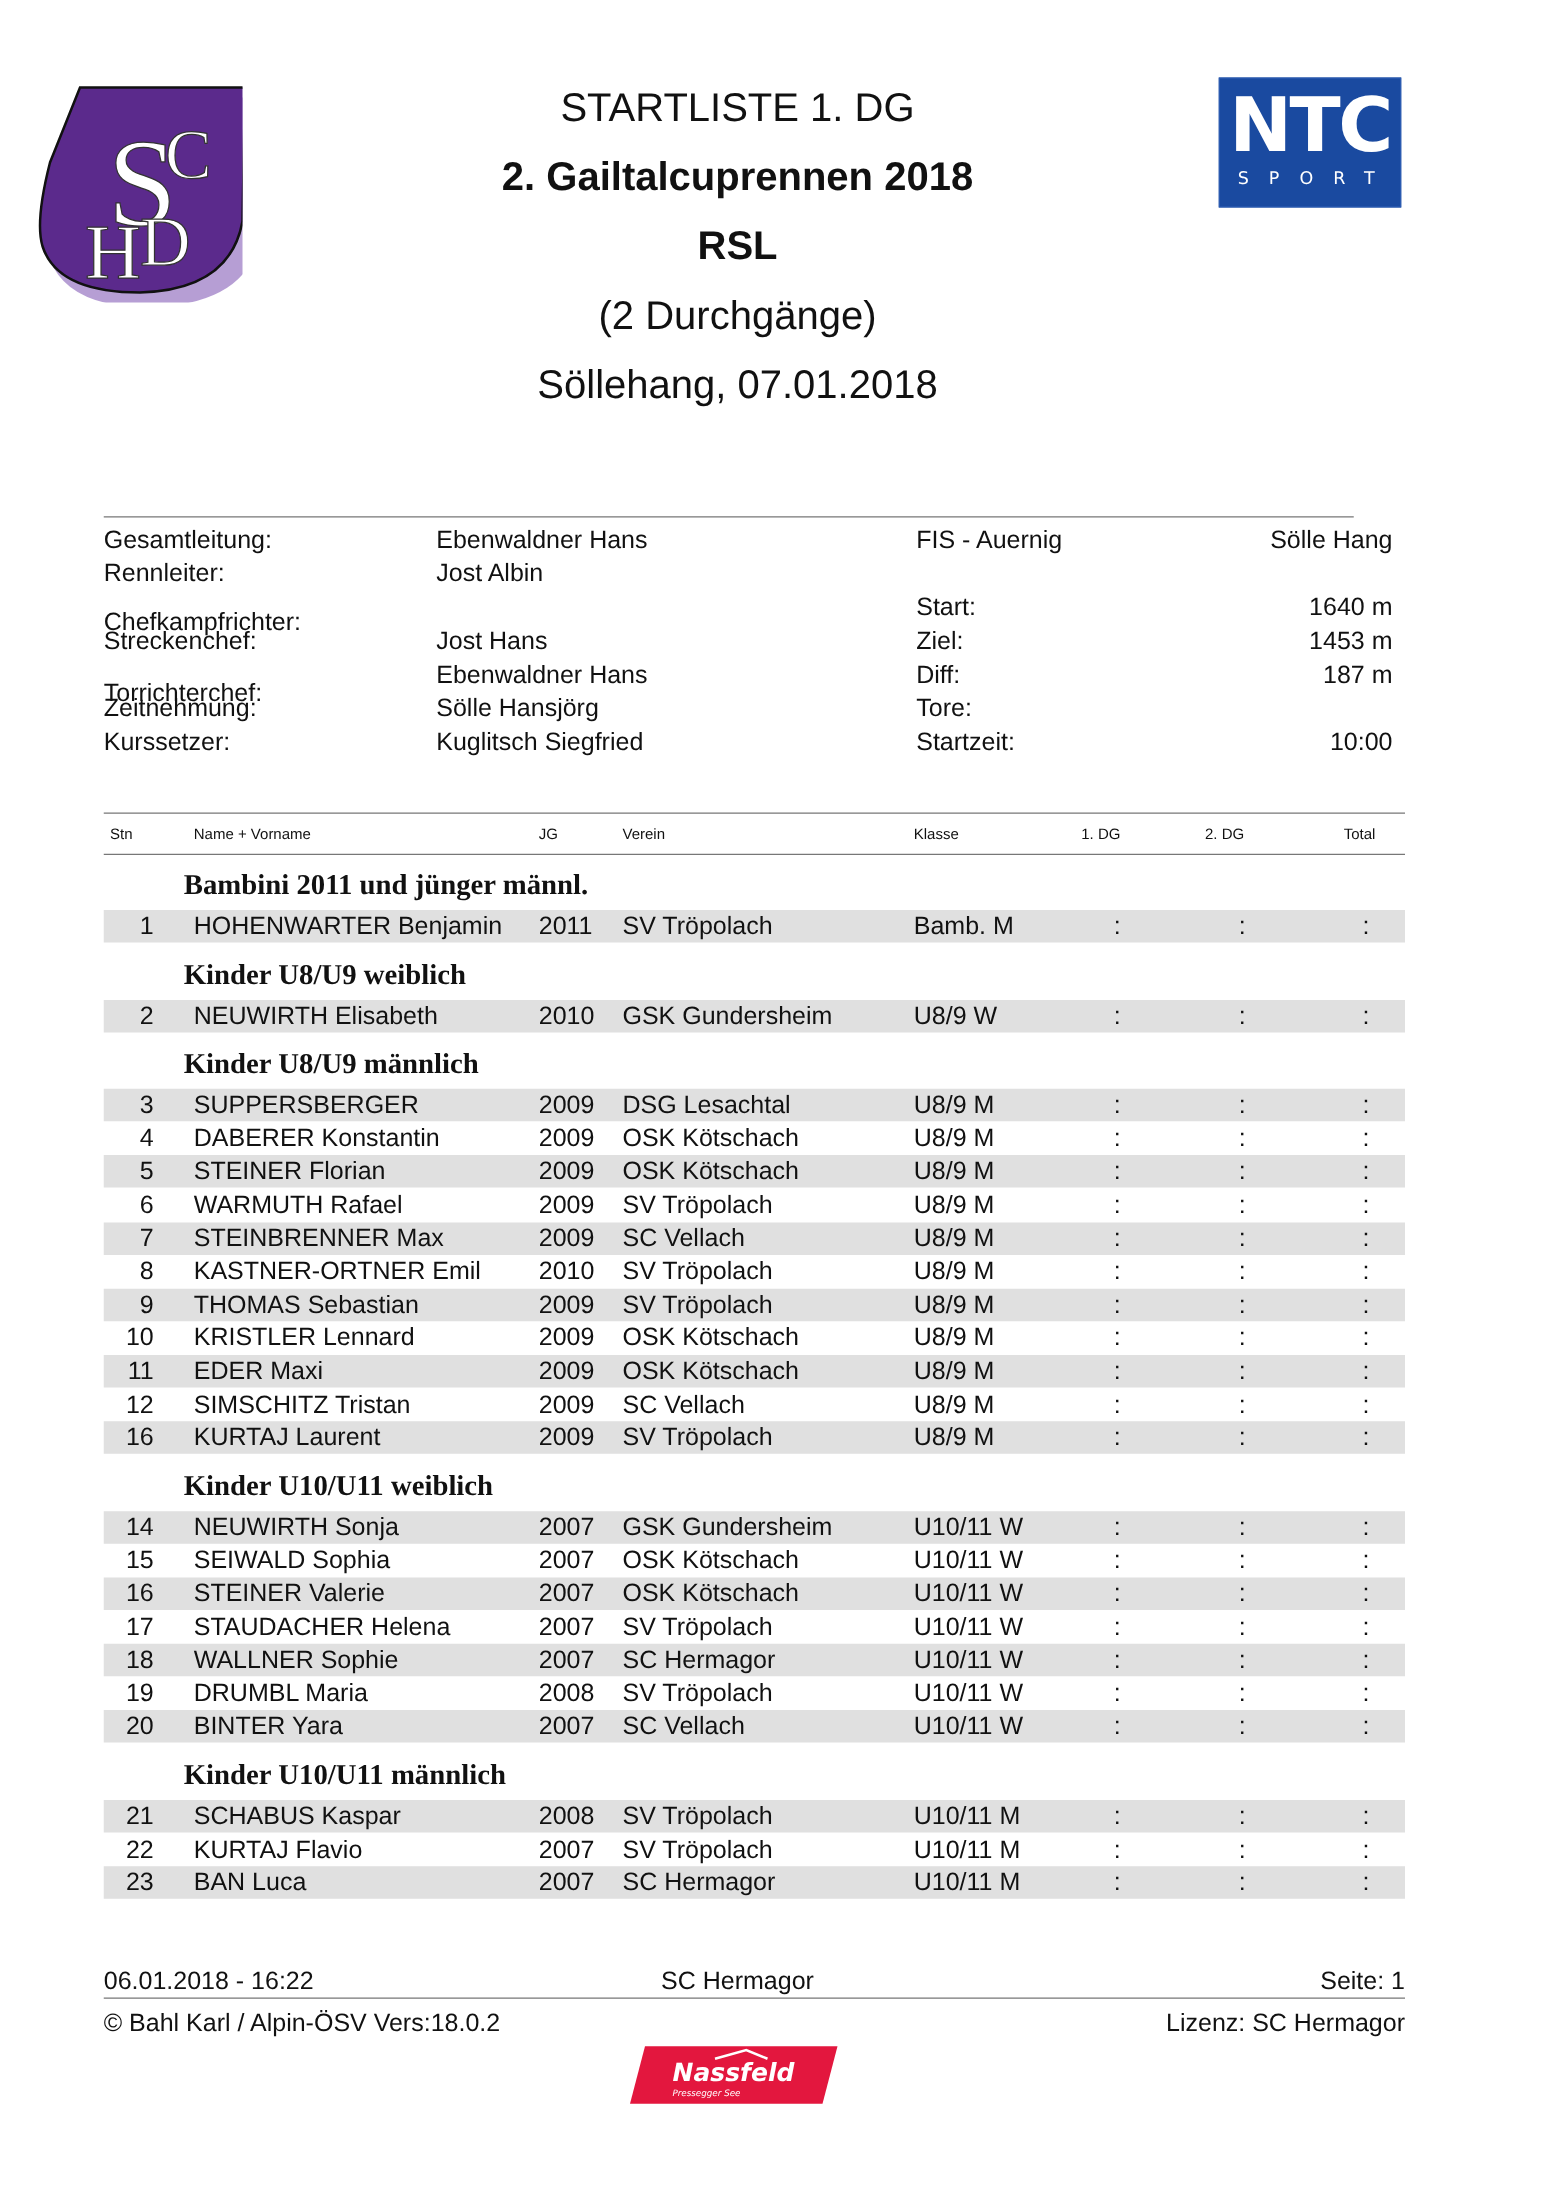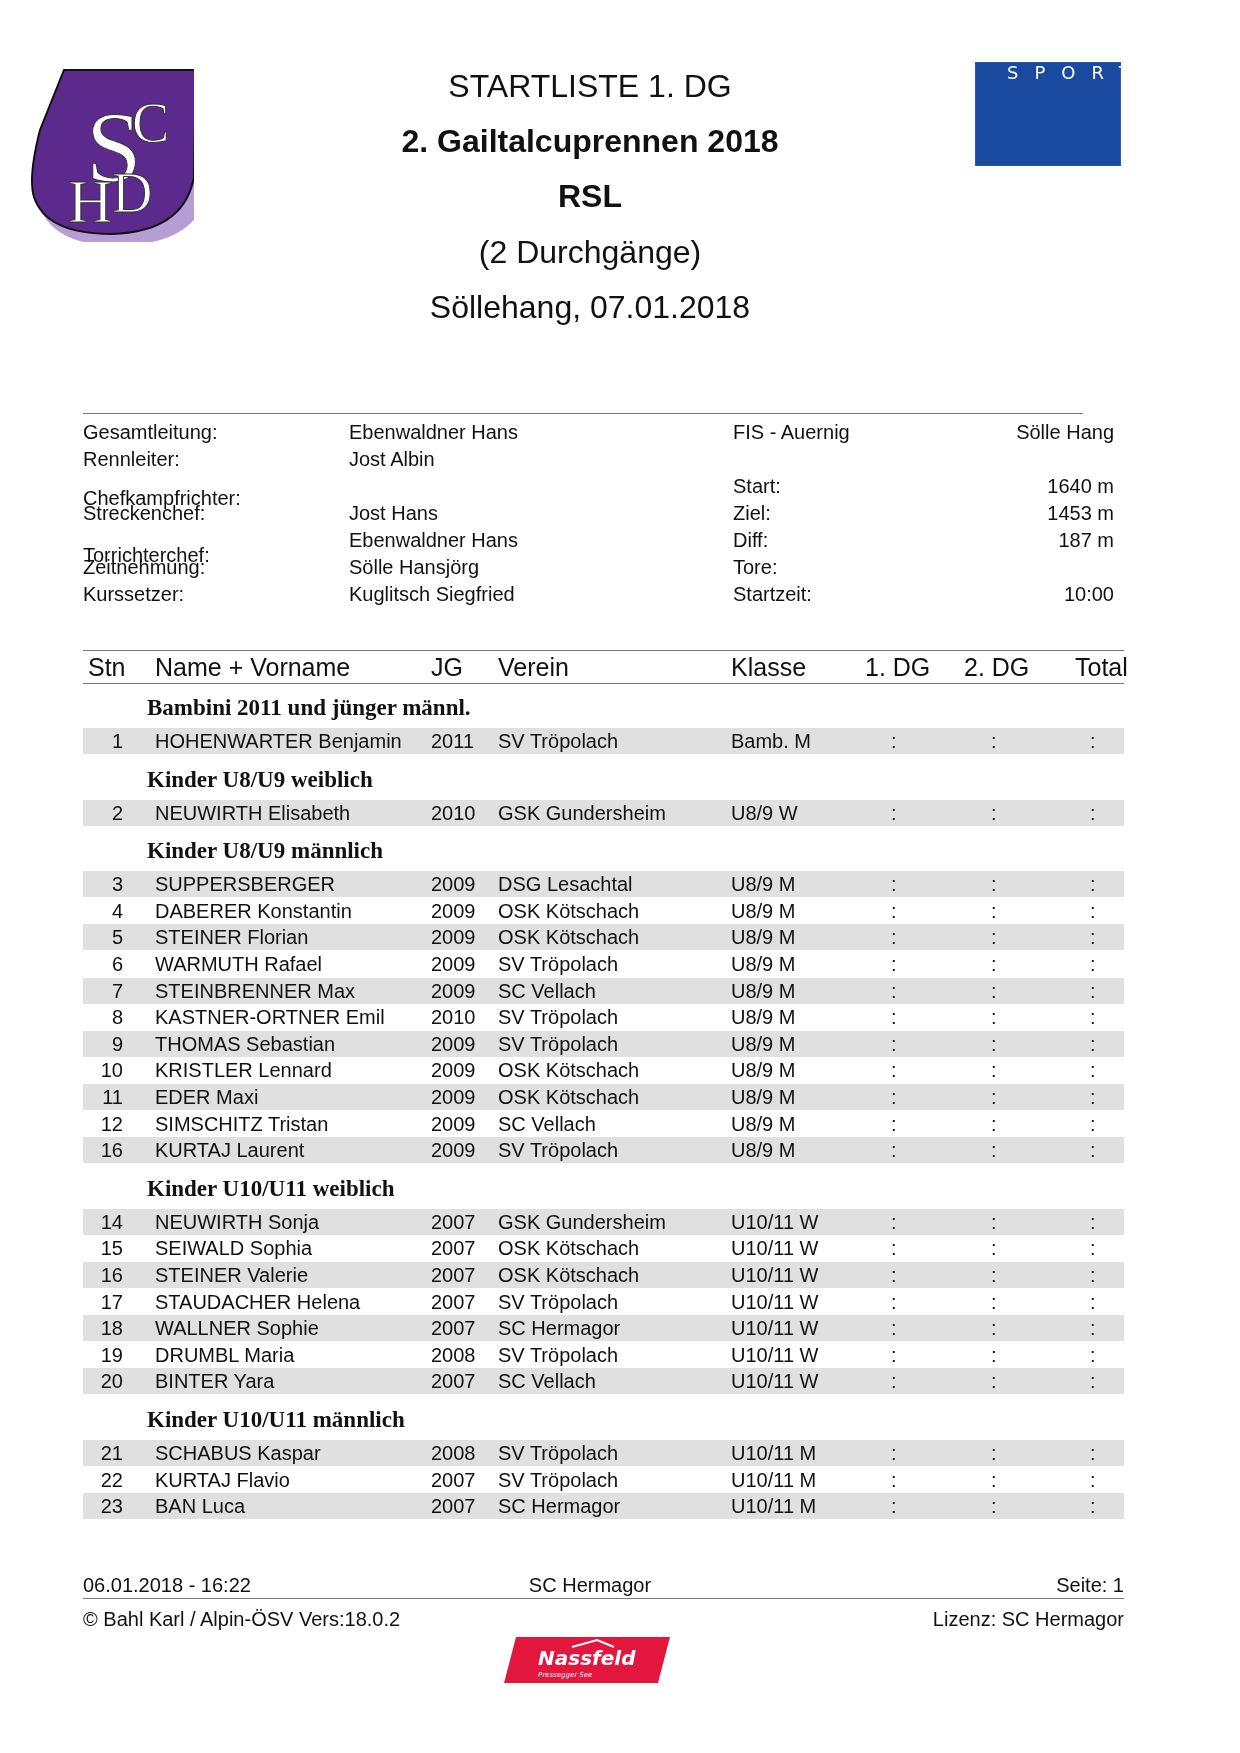--- a/index.html
+++ b/index.html
@@ -3,37 +3,37 @@
 <meta charset="utf-8">
 <style>
   html, body { margin: 0; padding: 0; background: #ffffff; }
   body { width: 1240px; height: 1753px; position: relative; font-family: "Liberation Sans", sans-serif; color: #111; overflow: hidden; }
   .abs { position: absolute; }
 
   
   .logo-schd { left: 24px; top: 62px; width: 170px; height: 180px; }
   .logo-ntc { left: 975px; top: 62px; width: 146px; height: 104px; background: #1a4aa0; border: 1px solid #2a5ab0; box-sizing: border-box; color: #fff; text-align: center; }
   .logo-ntc .big { font-family: "DejaVu Sans", sans-serif; font-weight: bold; font-size: 60px; line-height: 64px; letter-spacing: -2px; margin-top: 6px; }
-  .logo-ntc .small { font-family: "DejaVu Sans", sans-serif; font-size: 18px; letter-spacing: 16px; padding-left: 31px; line-height: 20px; }
+  .logo-ntc .small { font-family: "DejaVu Sans", sans-serif; font-size: 14px; letter-spacing: 16px; padding-left: 10px; line-height: 20px; }
   .logo-nassfeld { left: 502px; top: 1635px; width: 170px; height: 50px; }
 
   
   .title-line { left: 300px; width: 580px; text-align: center; font-size: 32px; line-height: 40px; }
   .bold { font-weight: bold; }
 
   
   .rule { position: absolute; height: 1px; background: #777; }
   .off { font-size: 20px; line-height: 27px; }
   .off-lbl { left: 83px; }
   .off-val { left: 349px; }
   .off-r-lbl { left: 733px; }
   .off-r-val { right: 126px; text-align: right; }
 
   
-  .th { font-size: 25px; line-height: 24px; top: 655px; }
+  .th { font-size: 12px; line-height: 24px; top: 655px; }
   .group-title { left: 147px; font-size: 23px; font-weight: bold; line-height: 30px; font-family: Liberation Serif, serif; }
   .row { position: absolute; left: 83px; width: 1041px; height: 26px; font-size: 20px; line-height: 26px; }
   .row.shade { background: #e0e0e0; }
   .row span { position: absolute; top: 0; white-space: nowrap; }
   .c-stn { left: 0; width: 40px; text-align: right; }
   .c-name { left: 72px; }
   .c-jg { left: 348px; }
   .c-ver { left: 415px; }
   .c-kl { left: 648px; }
   .c-dg1 { left: 808px; }
@@ -50,20 +50,21 @@
     <path d="M40 10 L180 10 L178 120 Q170 175 90 178 Q25 178 10 140 Q5 120 18 70 Z" fill="#7a4fb0" opacity="0.55" transform="translate(6,6)"></path>
     <path d="M40 8 L172 8 L170 115 Q160 170 88 172 Q22 172 10 135 Q4 115 16 68 Z" fill="#5b2a8c" stroke="#111" stroke-width="2"></path>
     <text x="62" y="118" font-family="Liberation Serif, serif" font-size="100" fill="#fff" stroke="#333" stroke-width="1">S</text>
     <text x="108" y="80" font-family="Liberation Serif, serif" font-size="56" fill="#fff" stroke="#333" stroke-width="1">C</text>
     <text x="44" y="160" font-family="Liberation Serif, serif" font-size="62" fill="#fff" stroke="#333" stroke-width="1">H</text>
     <text x="88" y="150" font-family="Liberation Serif, serif" font-size="56" fill="#fff" stroke="#333" stroke-width="1">D</text>
   </svg>
 </div>
 
 <div class="abs logo-ntc">
+  <div class="big">NTC</div>
   <div class="small">SPORT</div>
 </div>
 
 <div class="abs title-line" style="top:66px;">STARTLISTE  1. DG</div>
 <div class="abs title-line bold" style="top:121px;">2. Gailtalcuprennen 2018</div>
 <div class="abs title-line bold" style="top:176px;">RSL</div>
 <div class="abs title-line" style="top:232px;">(2 Durchgänge)</div>
 <div class="abs title-line" style="top:287px;">Söllehang, 07.01.2018</div>
 
 <div class="rule" style="left:83px; width:1000px; top:413px;"></div>

